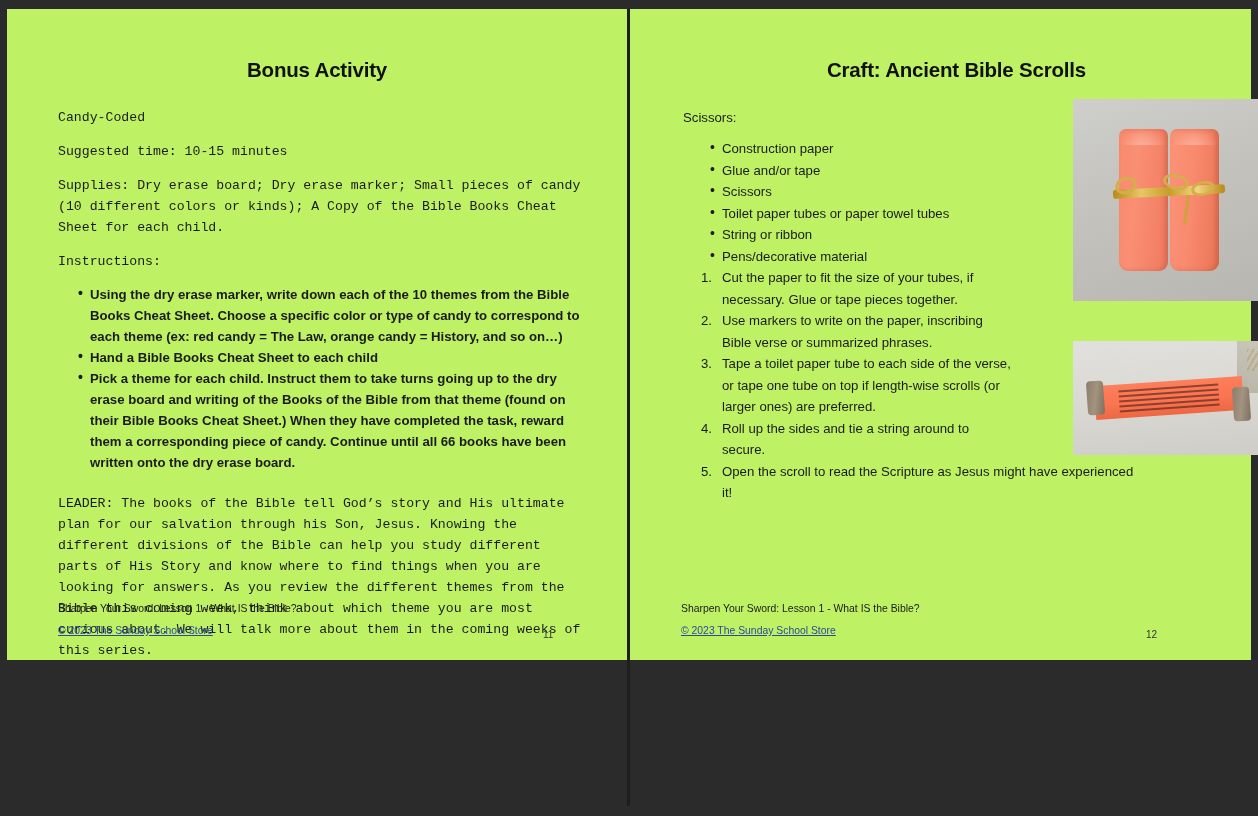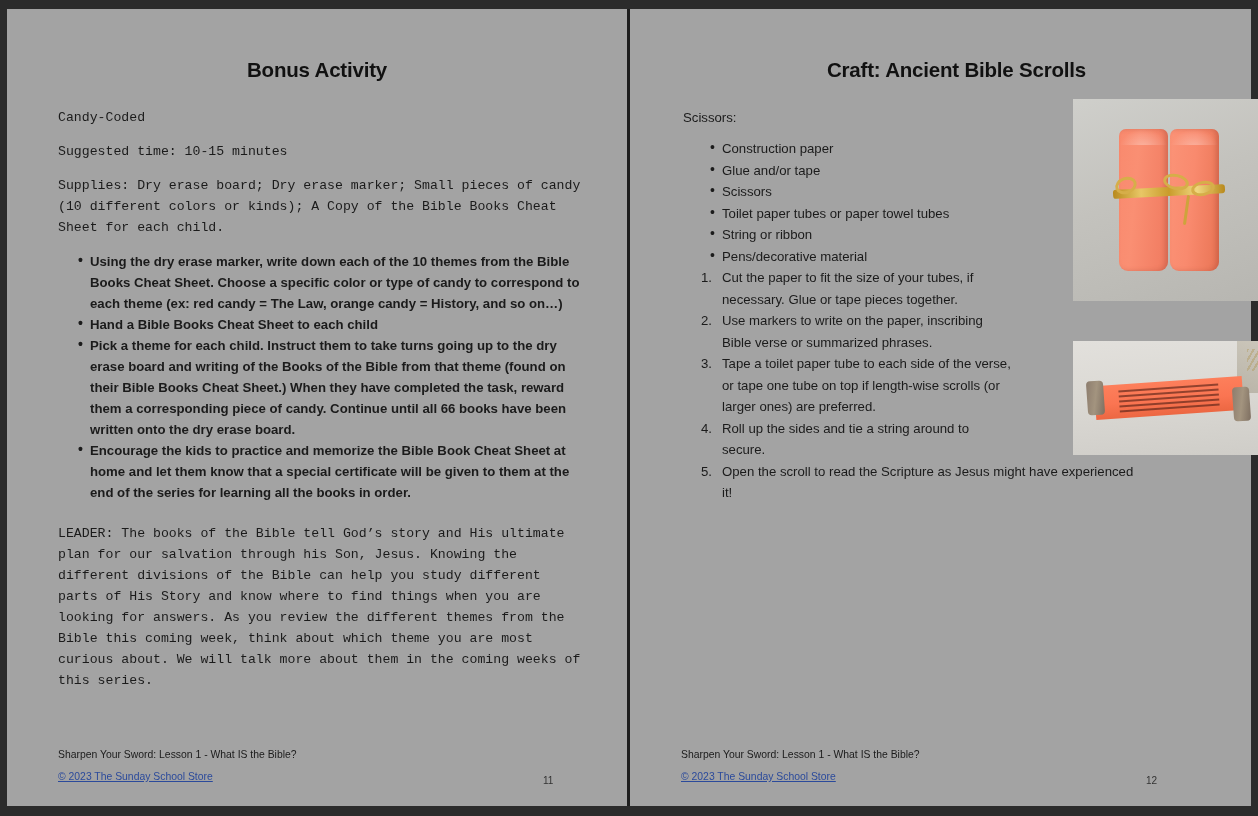--- a/index.html
+++ b/index.html
@@ -43,22 +43,22 @@
   }
   .gutter {
     position: absolute; top: 9px; left: 627px;
     width: 3px; height: 797px;
     background: #1e1e1e;
   }
 
   .page {
     position: absolute;
     top: 9px;
-    height: 797px;
-    background: #a3a3a3;
+    height: 651px;
+    background: #bef264;
   }
   .page-left  { left: 7px;   width: 620px; }
   .page-right { left: 630px; width: 621px; }
 
   .page-body {
     position: absolute;
     top: 0; left: 0;
     width: 100%; height: 100%;
   }
 
@@ -316,26 +316,26 @@
       <h1 class="page-title ptitle-left">Bonus Activity</h1>
 
       <div class="left-col">
 
         <p class="body-text">Candy-Coded</p>
 
         <p class="body-text">Suggested time: 10-15 minutes</p>
 
         <p class="body-text">Supplies: Dry erase board; Dry erase marker; Small pieces of candy (10 different colors or kinds); A Copy of the Bible Books Cheat Sheet for each child.</p>
 
+        <p class="body-text tight">Instructions:</p>
 
         <ul class="bullets instr-list body-text">
           <li>Using the dry erase marker, write down each of the 10 themes from the Bible Books Cheat Sheet. Choose a specific color or type of candy to correspond to each theme (ex: red candy = The Law, orange candy = History, and so on…)</li>
           <li>Hand a Bible Books Cheat Sheet to each child</li>
           <li>Pick a theme for each child. Instruct them to take turns going up to the dry erase board and writing of the Books of the Bible from that theme (found on their Bible Books Cheat Sheet.) When they have completed the task, reward them a corresponding piece of candy. Continue until all 66 books have been written onto the dry erase board.</li>
-          <li>Encourage the kids to practice and memorize the Bible Book Cheat Sheet at home and let them know that a special certificate will be given to them at the end of the series for learning all the books in order.</li>
         </ul>
 
         <p class="body-text leader-para">LEADER: The books of the Bible tell God’s story and His ultimate plan for our salvation through his Son, Jesus. Knowing the different divisions of the Bible can help you study different parts of His Story and know where to find things when you are looking for answers. As you review the different themes from the Bible this coming week, think about which theme you are most curious about. We will talk more about them in the coming weeks of this series.</p>
       </div>
 
       <div class="footer">
         <div class="line1">Sharpen Your Sword: Lesson 1 - What IS the Bible?</div>
         <a class="copy" href="#">© 2023 The Sunday School Store</a>
       </div>
 

